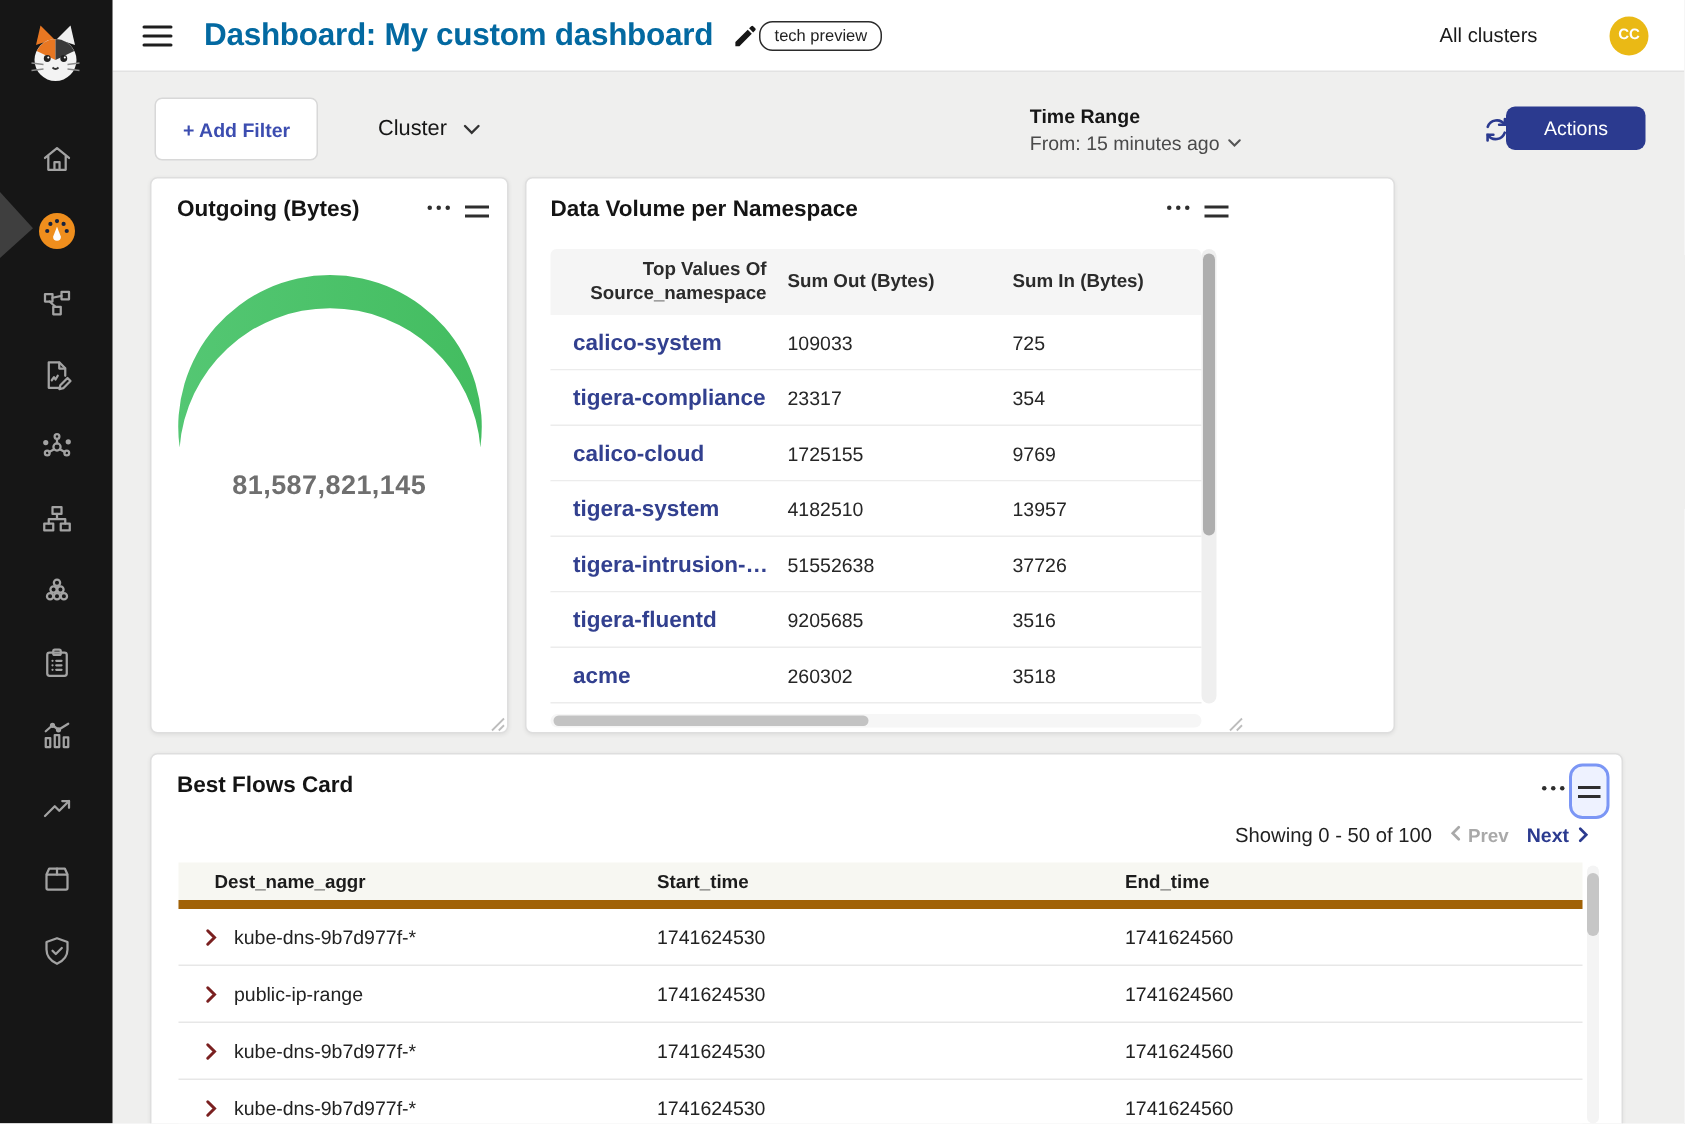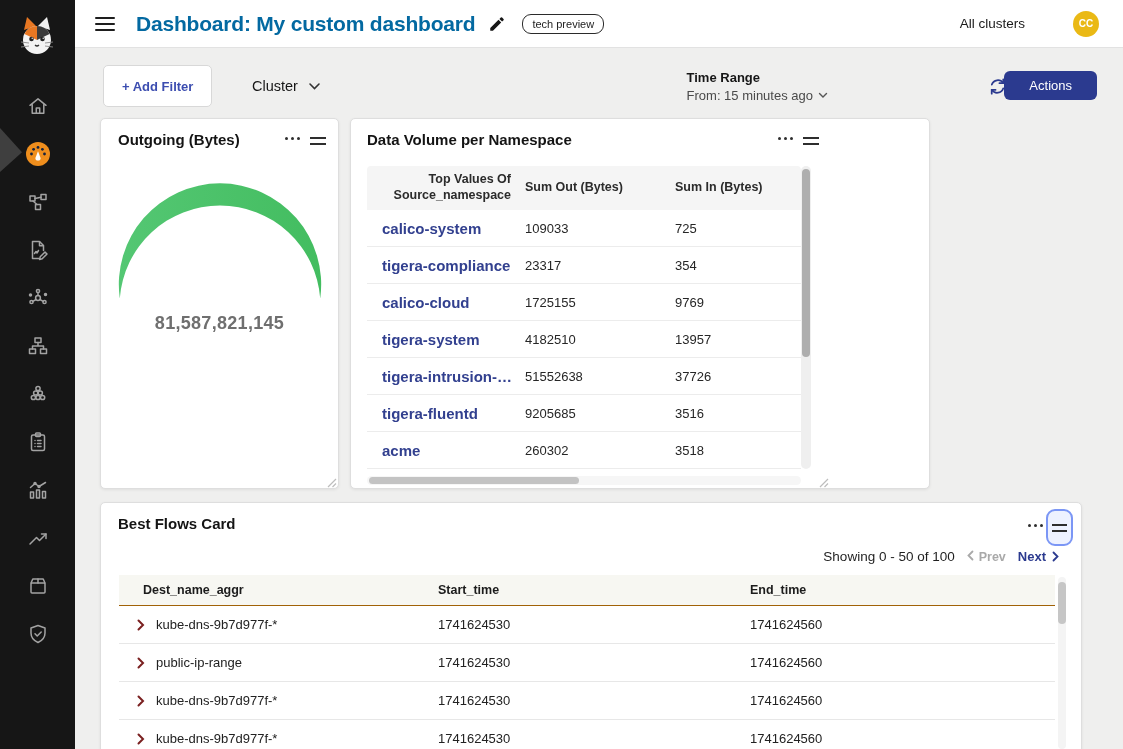--- a/index.html
+++ b/index.html
@@ -16,21 +16,21 @@
   .side-item svg { stroke:#a3a3a3; fill:none; stroke-width:1.5; stroke-linecap:round; stroke-linejoin:round; }
 
   
   .header { position:absolute; left:75px; top:0; width:1048px; height:48px; background:#ffffff;
             border-bottom:1px solid #e2e2e2; display:flex; align-items:center; z-index:20; }
   .hamburger { margin-left:20px; width:20px; height:14px; display:flex; flex-direction:column;
                justify-content:space-between; cursor:pointer; }
   .hamburger span { height:2px; background:#1e1e1e; border-radius:1px; }
   .page-title { margin-left:21px; font-size:21px; font-weight:bold; color:#0369a1; letter-spacing:-0.2px; }
   .edit-pencil { margin-left:13px; cursor:pointer; display:flex; }
-  .badge { margin-left:16px; font-size:11px; color:#222; border:1px solid #2b2b2b; border-radius:9px;
+  .badge { font-size:11px; color:#222; border:1px solid #2b2b2b; border-radius:9px;
            padding:3px 9px; background:#fff; }
   .header-right { margin-left:auto; display:flex; align-items:center; }
   .all-clusters { font-size:13.5px; color:#1a1a1a; cursor:pointer; }
   .avatar { margin-left:48px; margin-right:24px; width:26px; height:26px; border-radius:50%;
             background:#eab915; color:#ffffff; font-size:10px; font-weight:bold;
             display:flex; align-items:center; justify-content:center; cursor:pointer; }
 
   
   .filterbar { position:absolute; left:75px; top:48px; width:1048px; height:70px; }
   .add-filter { position:absolute; left:28px; top:17px; height:42px; padding:0 18px; background:#fff;
@@ -91,21 +91,21 @@
   .card-bf .dots { position:absolute; left:923px; top:17px; }
   .handle-active { position:absolute; left:945px; top:6px; width:27px; height:37px; border:2px solid #7b96f5;
                    background:#eef2ff; border-radius:9px; display:flex; flex-direction:column; gap:4px;
                    align-items:center; justify-content:center; cursor:grab; }
   .handle-active i { width:15px; height:2px; background:#2e2e2e; }
   .bf-pagination { position:absolute; right:22px; top:46px; display:flex; align-items:center; gap:12px; }
   .bf-showing { font-size:13.5px; color:#1f1f1f; }
   .pg-prev { display:flex; align-items:flex-start; gap:5px; font-size:12.5px; font-weight:bold; color:#a9a9a9; cursor:default; }
   .pg-next { display:flex; align-items:center; gap:6px; font-size:13px; font-weight:bold; color:#2b3a8f; cursor:pointer;text-align:right; }
   .bf-table { position:absolute; left:18px; top:72px; width:936px; }
-  .bf-head { display:flex; align-items:center; height:31px; background:#f7f7f2; border-bottom:1px solid #a16207; }
+  .bf-head { display:flex; align-items:center; height:31px; background:#f7f7f2; border-bottom:6px solid #a16207; }
   .bf-head .h { font-size:12.5px; font-weight:bold; color:#1c1c1c; }
   .b1 { width:319px; padding-left:24px; }
   .b2 { width:312px; }
   .b3 { width:305px; }
   .bf-row { display:flex; align-items:center; height:38px; background:#fff; border-bottom:1px solid #e7e7e7; }
   .bf-row .b1 { display:flex; align-items:center; gap:11px; padding-left:18px; }
   .row-chevron { display:flex; cursor:pointer; }
   .bf-cell { font-size:13px; color:#222; }
   .bf-vscroll { position:absolute; left:957px; top:74px; width:8px; height:172px; background:#f4f4f4; border-radius:4px; }
   .bf-vscroll .thumb { position:absolute; left:0; top:5px; width:8px; height:42px; background:#c6c6c6; border-radius:4px; }

